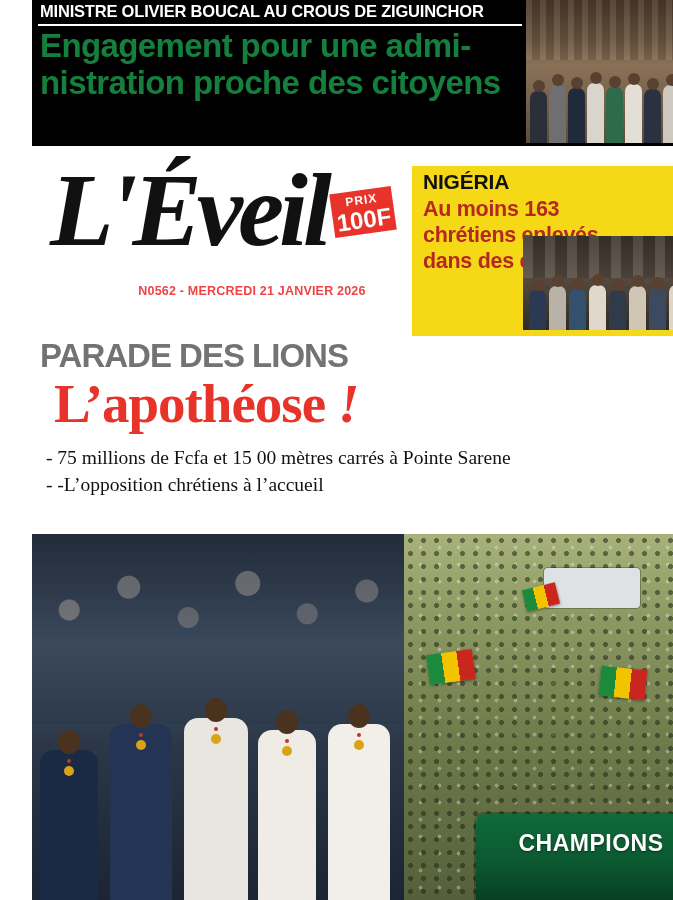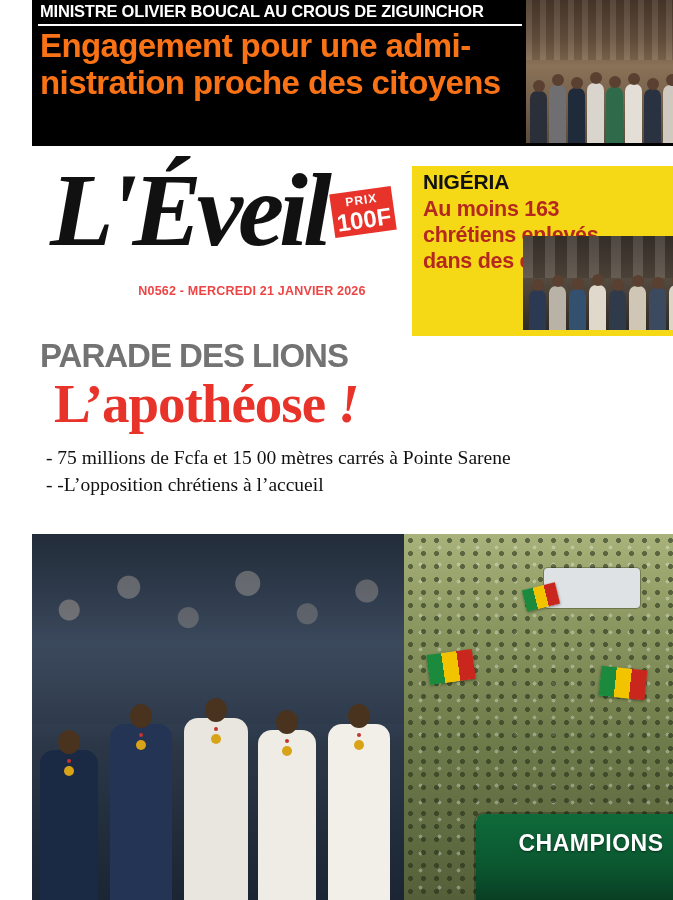--- a/index.html
+++ b/index.html
@@ -47,21 +47,21 @@
     left: 6px;
     width: 484px;
     height: 2px;
     background: #ffffff;
   }
   .banner-headline {
     position: absolute;
     top: 28px;
     left: 8px;
     width: 482px;
-    color: #f97316;
+    color: #15803d;
     font-family: "Liberation Sans", sans-serif;
     font-weight: bold;
     font-size: 33px;
     line-height: 1.12;
     letter-spacing: -0.6px;
   }
   .banner-photo {
     position: absolute;
     top: 0px;
     left: 494px;

